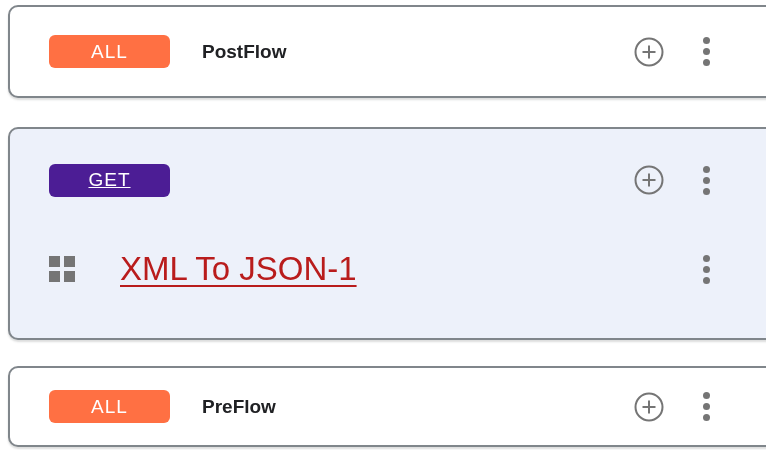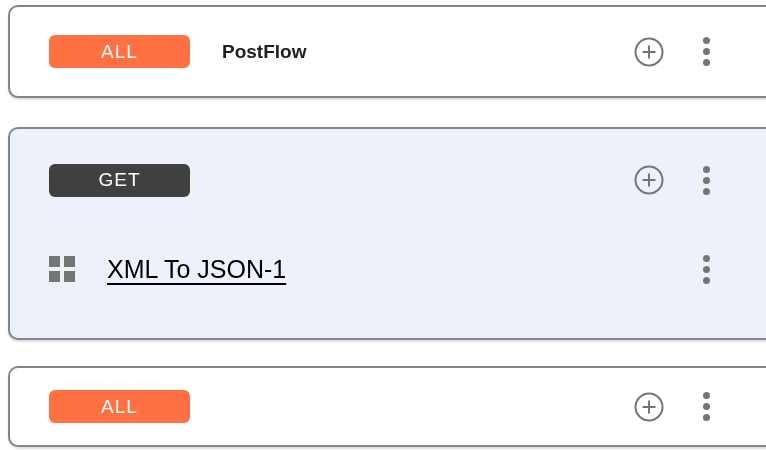--- a/index.html
+++ b/index.html
@@ -30,30 +30,30 @@
     display:flex; align-items:center;
     padding-left:39px;
     width:100%;
   }
   .row-fill   { height:100%; }
   .header-row { height:102px; }
   .policy-row { height:76px; }
   .card-0 .row-fill, .card-2 .row-fill { height:100%; }
 
   .badge {
-    width:141px; height:33px;
+    width:121px; height:33px;
     border-radius:6px;
     display:flex; align-items:center; justify-content:center;
     color:#ffffff;
     font-size:19px;
     letter-spacing:1px;
     flex:0 0 auto;
   }
   .badge-orange { background:#FF7043; }
-  .badge-blue   { background:#404040; }
+  .badge-blue   { background:#4c1d95;text-decoration:underline; }
 
   .flow-title {
     margin-left:32px;
     font-size:19px;
     font-weight:700;
     color:#202124;
     white-space:nowrap;
   }
 
   .actions {
@@ -75,23 +75,23 @@
   .grid-icon {
     display:grid;
     grid-template-columns:11px 11px;
     grid-template-rows:11px 11px;
     gap:4px;
     flex:0 0 auto;
   }
   .grid-icon span { background:#757575; display:block; }
 
   .policy-link {
-    margin-left:32px;
-    font-size:25px;
-    color:#000000;
+    margin-left:45px;
+    font-size:33px;
+    color:#b91c1c;
     text-decoration:underline;
     text-decoration-thickness:2px;
     text-underline-offset:5px;
     white-space:nowrap;
   }
 </style>
 </head>
 <body>
 
 <div class="stage">
@@ -149,20 +149,21 @@
           <span class="dot"></span>
           <span class="dot"></span>
         </button>
       </div>
     </div>
   </section>
 
   <section class="card card-2">
     <div class="row row-fill">
       <span class="badge badge-orange">ALL</span>
+      <span class="flow-title">PreFlow</span>
       <div class="actions">
         <button class="icon-btn">
           <svg width="30" height="30" viewBox="0 0 30 30">
             <circle cx="15" cy="15" r="13.5" fill="none" stroke="#757575" stroke-width="2"></circle>
             <line x1="15" y1="8.5" x2="15" y2="21.5" stroke="#757575" stroke-width="2"></line>
             <line x1="8.5" y1="15" x2="21.5" y2="15" stroke="#757575" stroke-width="2"></line>
           </svg>
         </button>
         <button class="icon-btn kebab">
           <span class="dot"></span>

